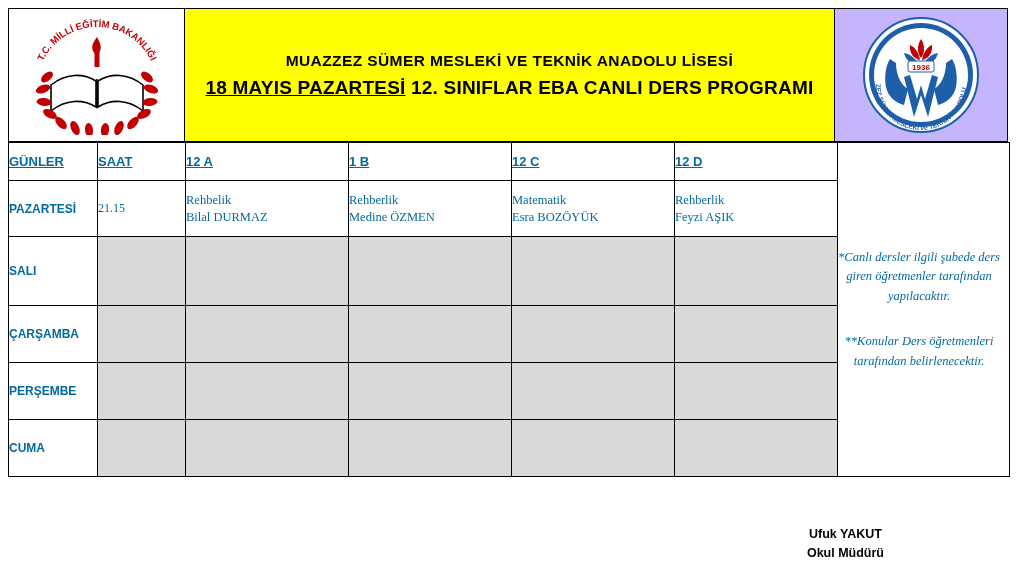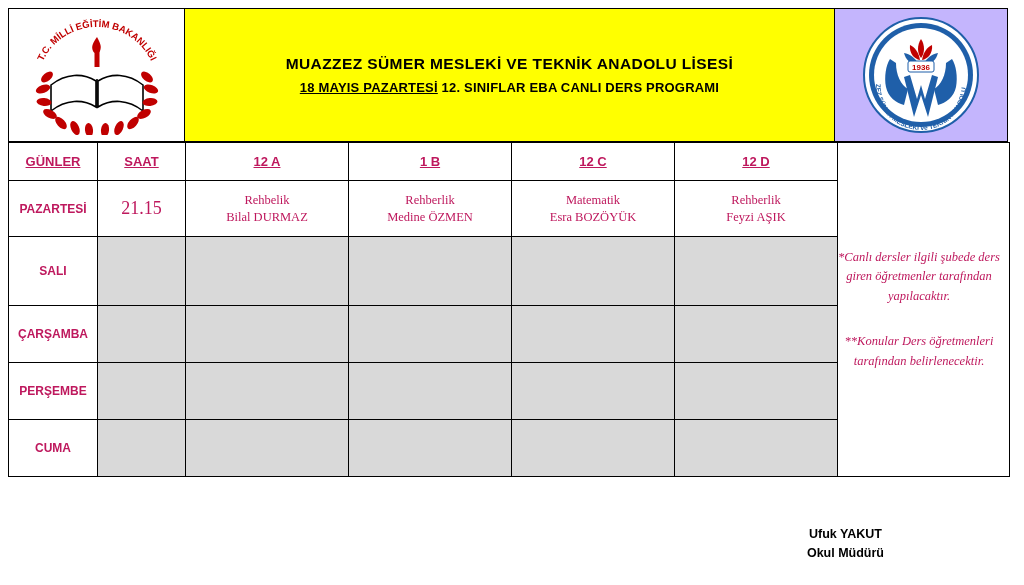--- a/index.html
+++ b/index.html
@@ -53,21 +53,21 @@
     padding: 0 10px;
   }
   .title-line1 {
     font-size: 15.5px;
     font-weight: bold;
     letter-spacing: .4px;
     color: #000;
     margin-bottom: 7px;
   }
   .title-line2 {
-    font-size: 13px;
+    font-size: 19px;
     font-weight: bold;
     letter-spacing: .2px;
     color: #000;
   }
   .title-line2 .u {
     text-decoration: underline;
   }
   .crest-cell {
     width: 172px;
     background: #c4b5fd;
@@ -84,43 +84,42 @@
     top: 142px;
     width: 1000px;
     border-collapse: collapse;
     table-layout: fixed;
   }
   .grid td, .grid th {
     border: 1px solid #000;
     box-sizing: border-box;
     padding: 0;
     vertical-align: middle;
-    text-align: center;
-    color: #be185d;
+    color: #0369a1;
   }
   .col-gun { width: 89px; }
   .col-saat { width: 88px; }
   .col-class { width: 163px; }
   .col-note { width: 172px; }
 
   .hdr {
     height: 38px;
     font-size: 13px;
     font-weight: bold;
   }
   .hdr span {
     text-decoration: underline;
   }
   .day {
     font-size: 12px;
     font-weight: bold;
     margin-top: 8px;
   }
   .saat {
-    font-size: 18px;
+    font-size: 12px;
     font-family: "Liberation Serif", serif;
     margin-top: 32px;
   }
   .lesson {
     font-size: 12.5px;
     font-family: "Liberation Serif", serif;
     line-height: 1.35;
   }
   .lesson .t { display: block; }
   .lesson .n { display: block; }

